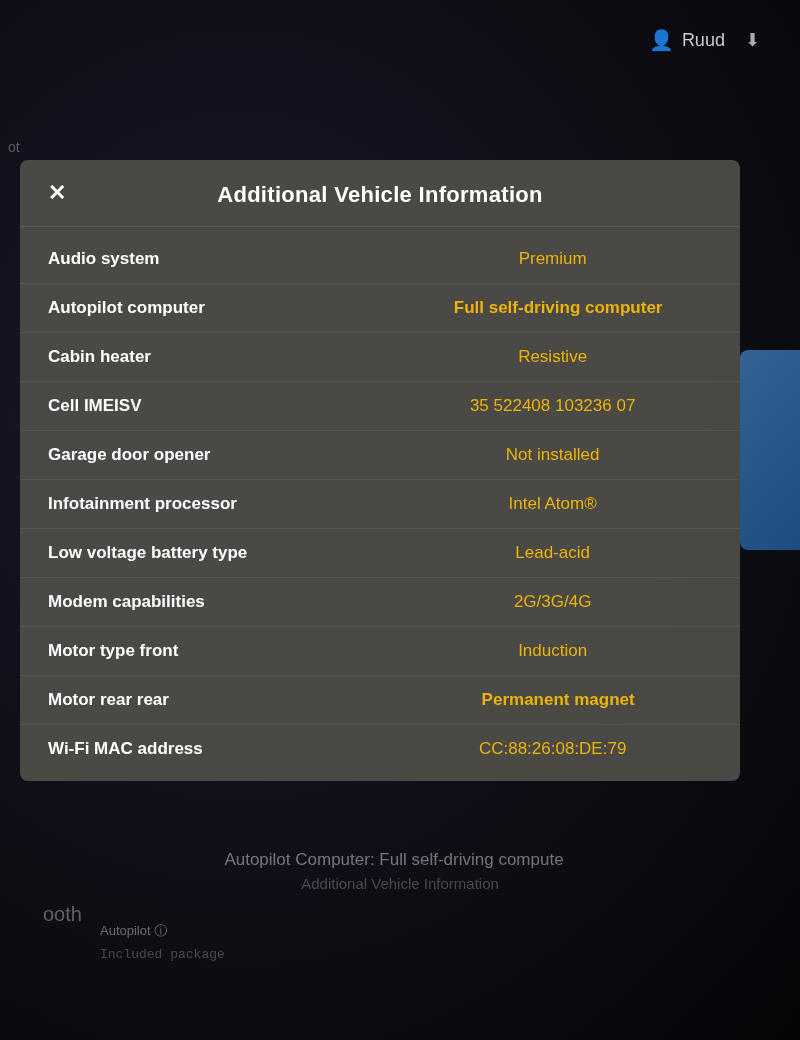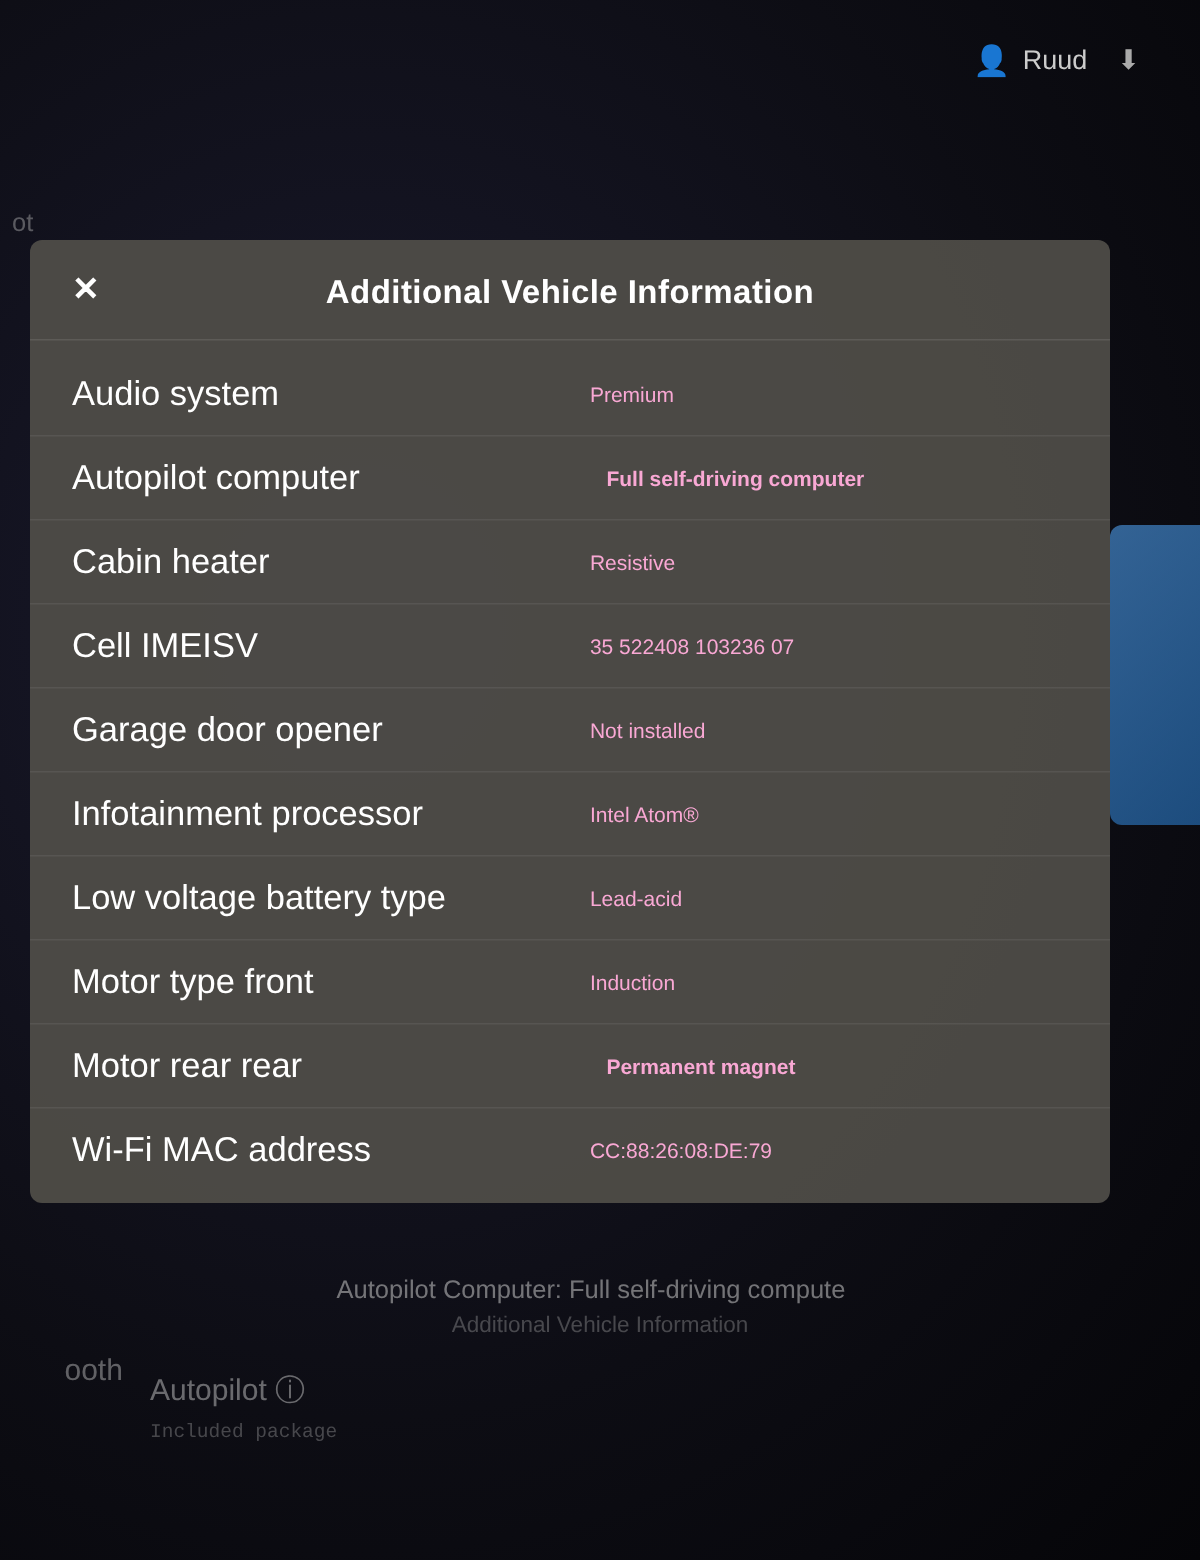--- a/index.html
+++ b/index.html
@@ -70,40 +70,40 @@
       color: rgba(180,180,180,0.35);
       font-size: 15px;
       z-index: 2;
     }
 
     .bg-text-autopilot2 {
       position: absolute;
       bottom: 100px;
       left: 100px;
       color: rgba(200,200,200,0.5);
-      font-size: 20px;
+      font-size: 13px;
       z-index: 2;
     }
 
     .bg-text-included {
       position: absolute;
       bottom: 78px;
       left: 100px;
       color: rgba(180,180,180,0.35);
       font-size: 13px;
       z-index: 2;
       font-family: Liberation Mono, monospace;
     }
 
     .bg-label-oot {
       position: absolute;
       top: 135px;
       left: 0px;
       color: rgba(200,200,200,0.4);
-      font-size: 17px;
+      font-size: 14px;
       z-index: 2;
       padding: 4px 8px;
     }
 
     .bg-label-booth {
       position: absolute;
       bottom: 110px;
       left: 0px;
       color: rgba(200,200,200,0.45);
       font-size: 20px;
@@ -178,29 +178,30 @@
       border-bottom: 1px solid rgba(255,255,255,0.07);
     }
 
     .info-row:last-child {
       border-bottom: none;
     }
 
     .info-label {
       flex: 0 0 52%;
       color: #fff;
-      font-size: 23px;
-      font-weight: 400;
+      font-size: 17px;
+      font-weight: 700;
     }
 
     .info-value {
       flex: 1;
-      color: #f9a8d4;
-      font-size: 14px;
+      color: #eab308;
+      font-size: 17px;
       font-weight: 400;
+      text-align: center;
     }
 
     .info-value.bold {
       font-weight: 700;
       margin-left: 11px;
     }
   </style>
 </head>
 <body>
 
@@ -247,20 +248,24 @@
       </div>
       <div class="info-row">
         <span class="info-label">Infotainment processor</span>
         <span class="info-value">Intel Atom®</span>
       </div>
       <div class="info-row">
         <span class="info-label">Low voltage battery type</span>
         <span class="info-value">Lead-acid</span>
       </div>
       <div class="info-row">
+        <span class="info-label">Modem capabilities</span>
+        <span class="info-value">2G/3G/4G</span>
+      </div>
+      <div class="info-row">
         <span class="info-label">Motor type front</span>
         <span class="info-value">Induction</span>
       </div>
       <div class="info-row">
         <span class="info-label">Motor rear rear</span>
         <span class="info-value bold">Permanent magnet</span>
       </div>
       <div class="info-row">
         <span class="info-label">Wi-Fi MAC address</span>
         <span class="info-value">CC:88:26:08:DE:79</span>

